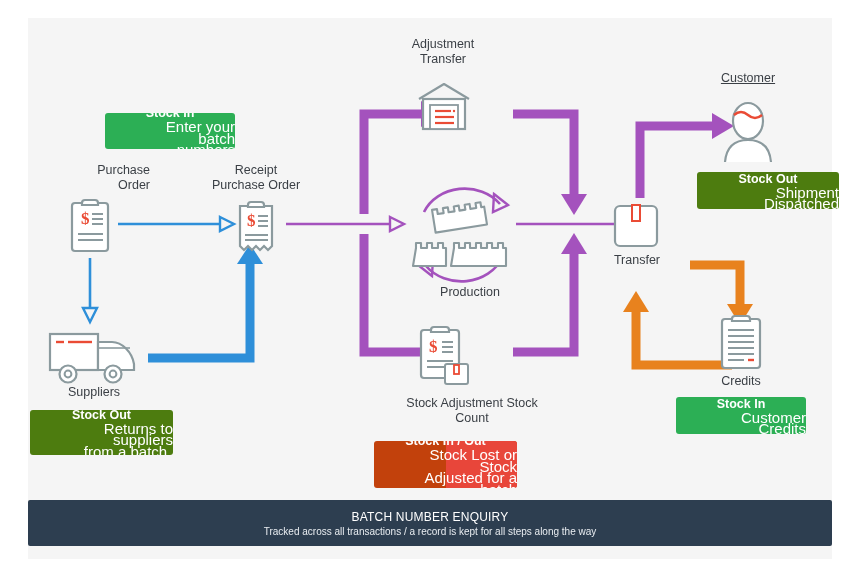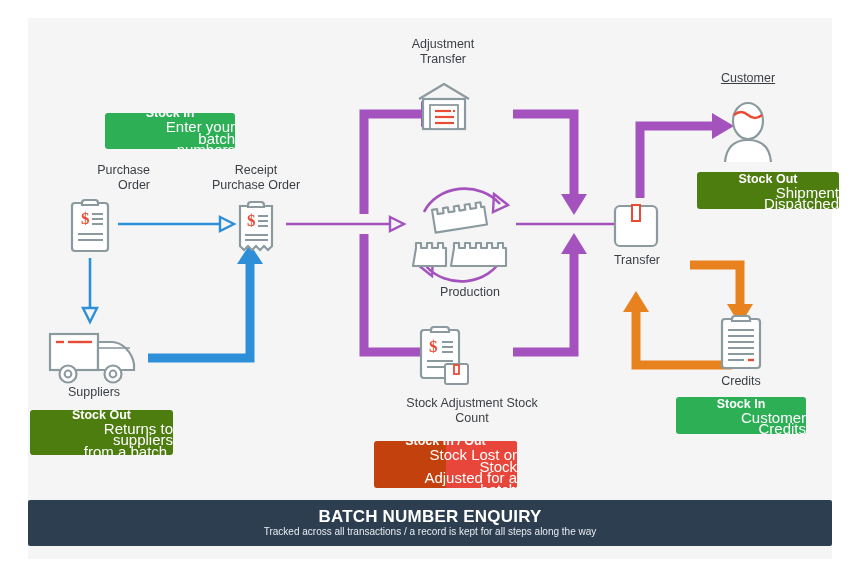--- a/index.html
+++ b/index.html
@@ -91,22 +91,22 @@
     left: 0;
     width: 804px;
     background: #2d3e50;
     color: #ffffff;
     text-align: center;
     box-sizing: border-box;
     padding-top: 9px;
     border-radius: 2px;
   }
   #footer .f-title {
-    font-size: 17px;
-    font-weight: bold;
+    font-size: 12px;
+    font-weight: normal;
     letter-spacing: 0.2px;
     line-height: 16px;
   }
   #footer .f-sub {
     font-size: 10px;
     line-height: 14px;
     color: #e8ecf0;
   }
 </style>
 </head>

